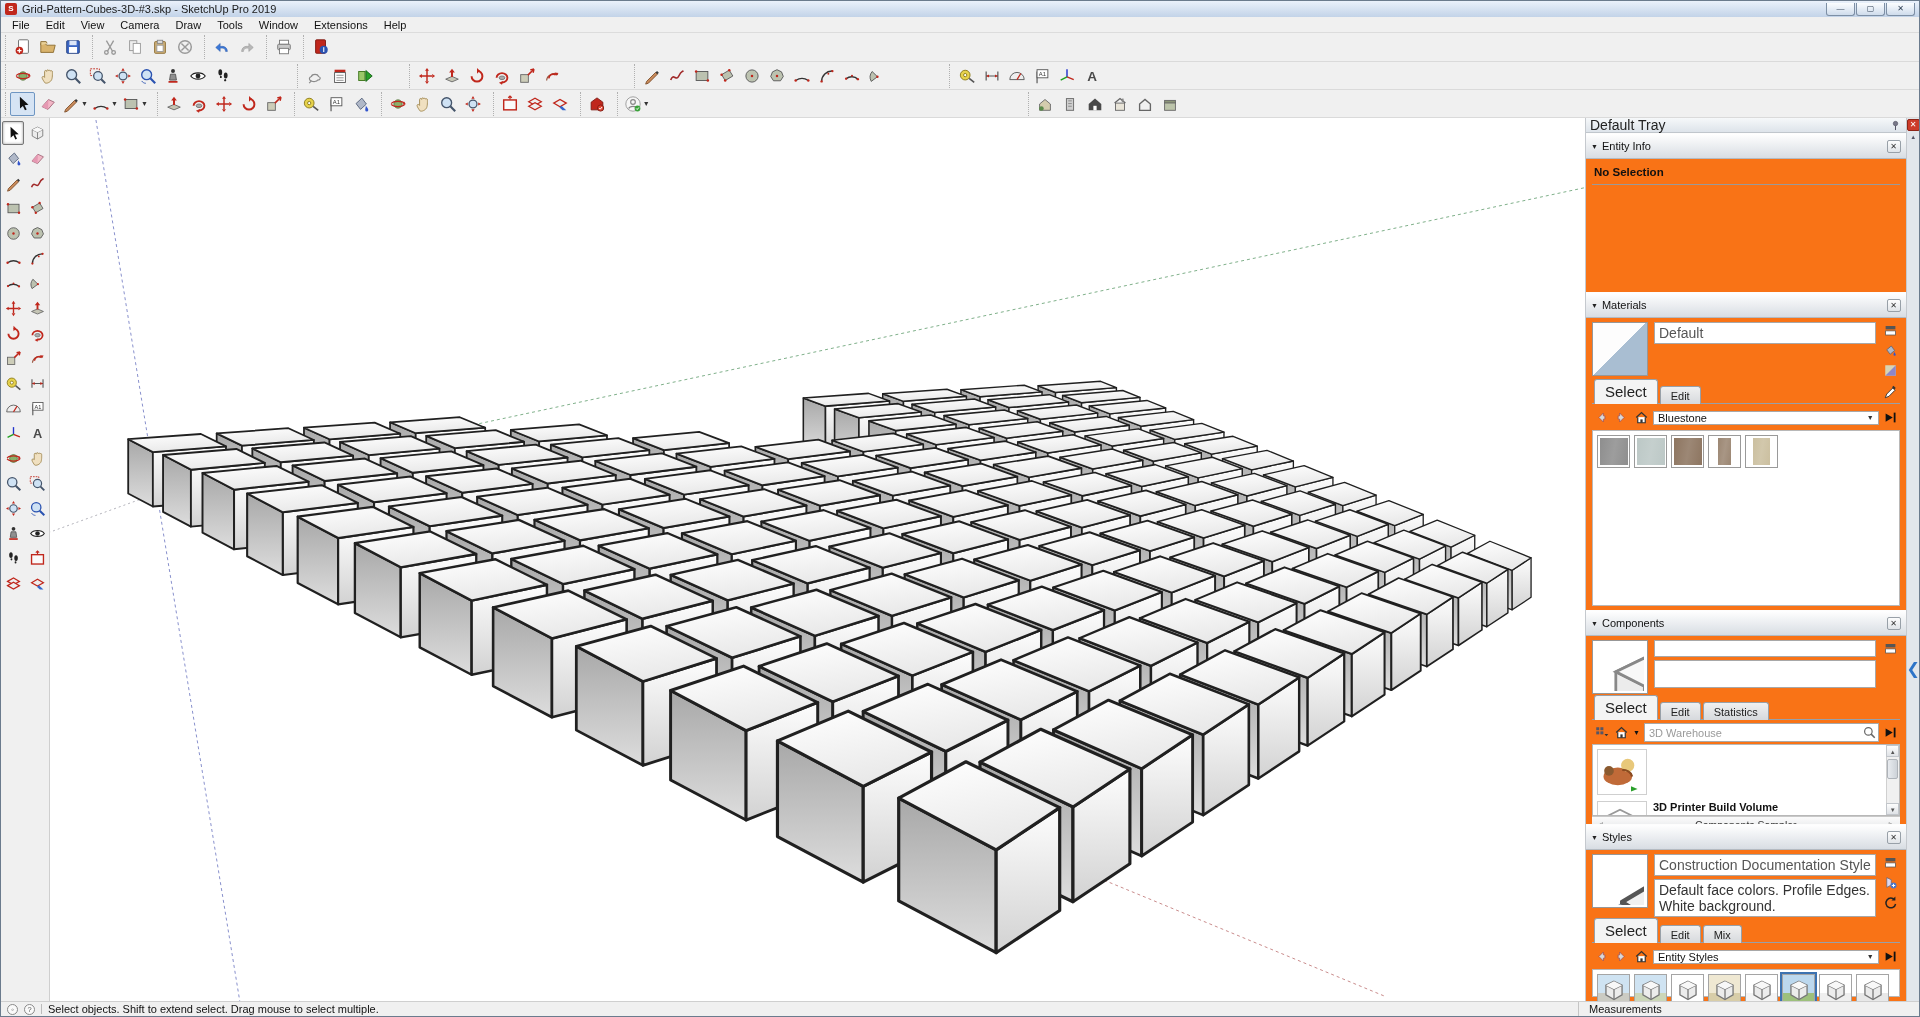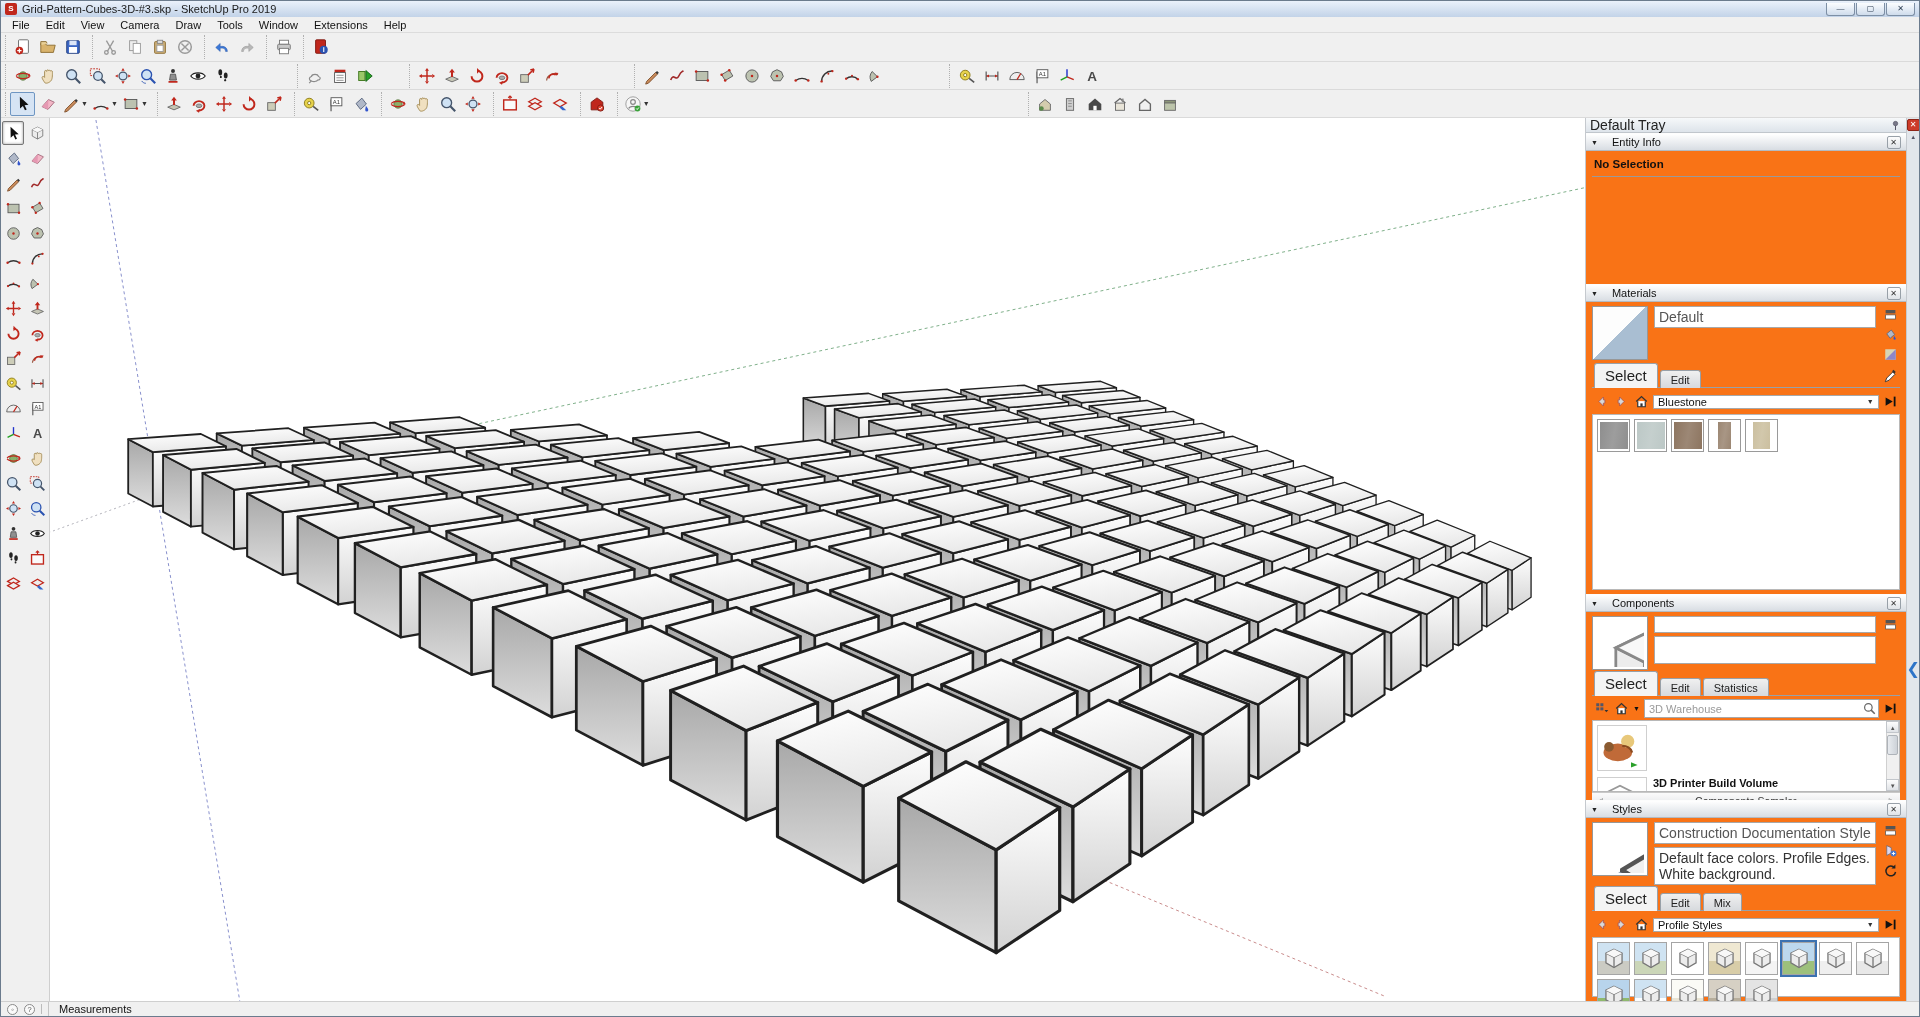--- a/index.html
+++ b/index.html
@@ -34,21 +34,21 @@
   .viewport{flex:1;background:#fff;min-width:0;position:relative;}
   .viewport svg{display:block;width:100%;height:100%;}
 
   
   .tray{width:334px;display:flex;flex:0 0 auto;background:#edf0f4;border-left:1px solid #c5c9ce;}
   .tray-main{width:320px;display:flex;flex-direction:column;min-height:0;}
   .tray-titlebar{height:15px;background:linear-gradient(#f6f8fa,#dde3ea);display:flex;align-items:center;padding:0 4px;gap:4px;border-bottom:1px solid #c0c6cc;flex:0 0 auto;}
   .tray-title{flex:1;font-size:14px;color:#222;}
   .pin-btn{width:13px;height:12px;display:flex;align-items:center;justify-content:center;}
   .panel{display:flex;flex-direction:column;flex:0 0 auto;}
-  .panel-header{height:18px;background:linear-gradient(#ffffff,#d8dde3);border-top:1px solid #fdfdfd;border-bottom:1px solid #b4bac1;display:flex;align-items:center;padding:0 5px;gap:14px;}
+  .panel-header{height:26px;background:linear-gradient(#ffffff,#d8dde3);border-top:1px solid #fdfdfd;border-bottom:1px solid #b4bac1;display:flex;align-items:center;padding:0 5px;gap:4px;}
   .ph-caret{font-size:7px;color:#222;}
   .ph-title{flex:1;font-size:11px;color:#111;}
   .ph-close{width:14px;height:13px;border:1px solid #98a0a8;background:linear-gradient(#fdfdfd,#e0e4e8);text-align:center;line-height:11px;font-size:8px;color:#333;border-radius:2px;}
   .panel-body{background:#f97316;padding:4px 6px;display:flex;flex-direction:column;}
 
   .ei-body{height:133px;}
   .ei-text{font-weight:bold;font-size:11.5px;padding:3px 2px 6px;border-bottom:1px solid #9a9a9a;}
 
   .pv-row{display:flex;gap:6px;align-items:flex-start;}
   .pv-thumb{width:56px;height:54px;border:1px solid #979797;background:#fff;flex:0 0 auto;display:flex;align-items:center;justify-content:center;}
@@ -1931,21 +1931,21 @@
                   </svg>
                 </span>
               <span class="nav-btn">
                   <svg viewBox="0 0 20 20" width="15" height="15" aria-hidden="true">
                     <path d="M3 10l7-6.5L17 10" fill="none" stroke="#333" stroke-width="1.8"></path>
                     <path d="M5 9.5V17h10V9.5" fill="#fff" stroke="#333" stroke-width="1.6"></path>
                     <rect x="8.5" y="12.5" width="3" height="4.5" fill="#333"></rect>
                   </svg>
                 </span>
               <div class="combo">
-                <span class="cv">Profile Styles</span>
+                <span class="cv">Entity Styles</span>
                 <span class="ca">▼</span>
               </div>
               <span class="nav-btn">
                   <svg viewBox="0 0 20 20" width="15" height="15" aria-hidden="true">
                     <path d="M3.5 4.5l9.5 5.5-9.5 5.5z" fill="#111"></path>
                     <path d="M15.5 3.5v13" stroke="#111" stroke-width="2.4"></path>
                   </svg>
                 </span>
             </div>
             <div class="sty-grid">
@@ -2052,18 +2052,19 @@
         <div class="edge-chev">❮</div>
         <div class="edge-sp2"></div>
       </div>
     </div>
   </div>
 
   <div class="statusbar">
     <div class="sb-icon">◦</div>
     <div class="sb-icon">?</div>
     <div class="sb-sep"></div>
+    <div class="sb-hint">Select objects. Shift to extend select. Drag mouse to select multiple.</div>
     <div class="sb-measure">
       <span>Measurements</span>
       <span class="sb-mval"></span>
     </div>
   </div>
 </div>
 
 </body></html>

